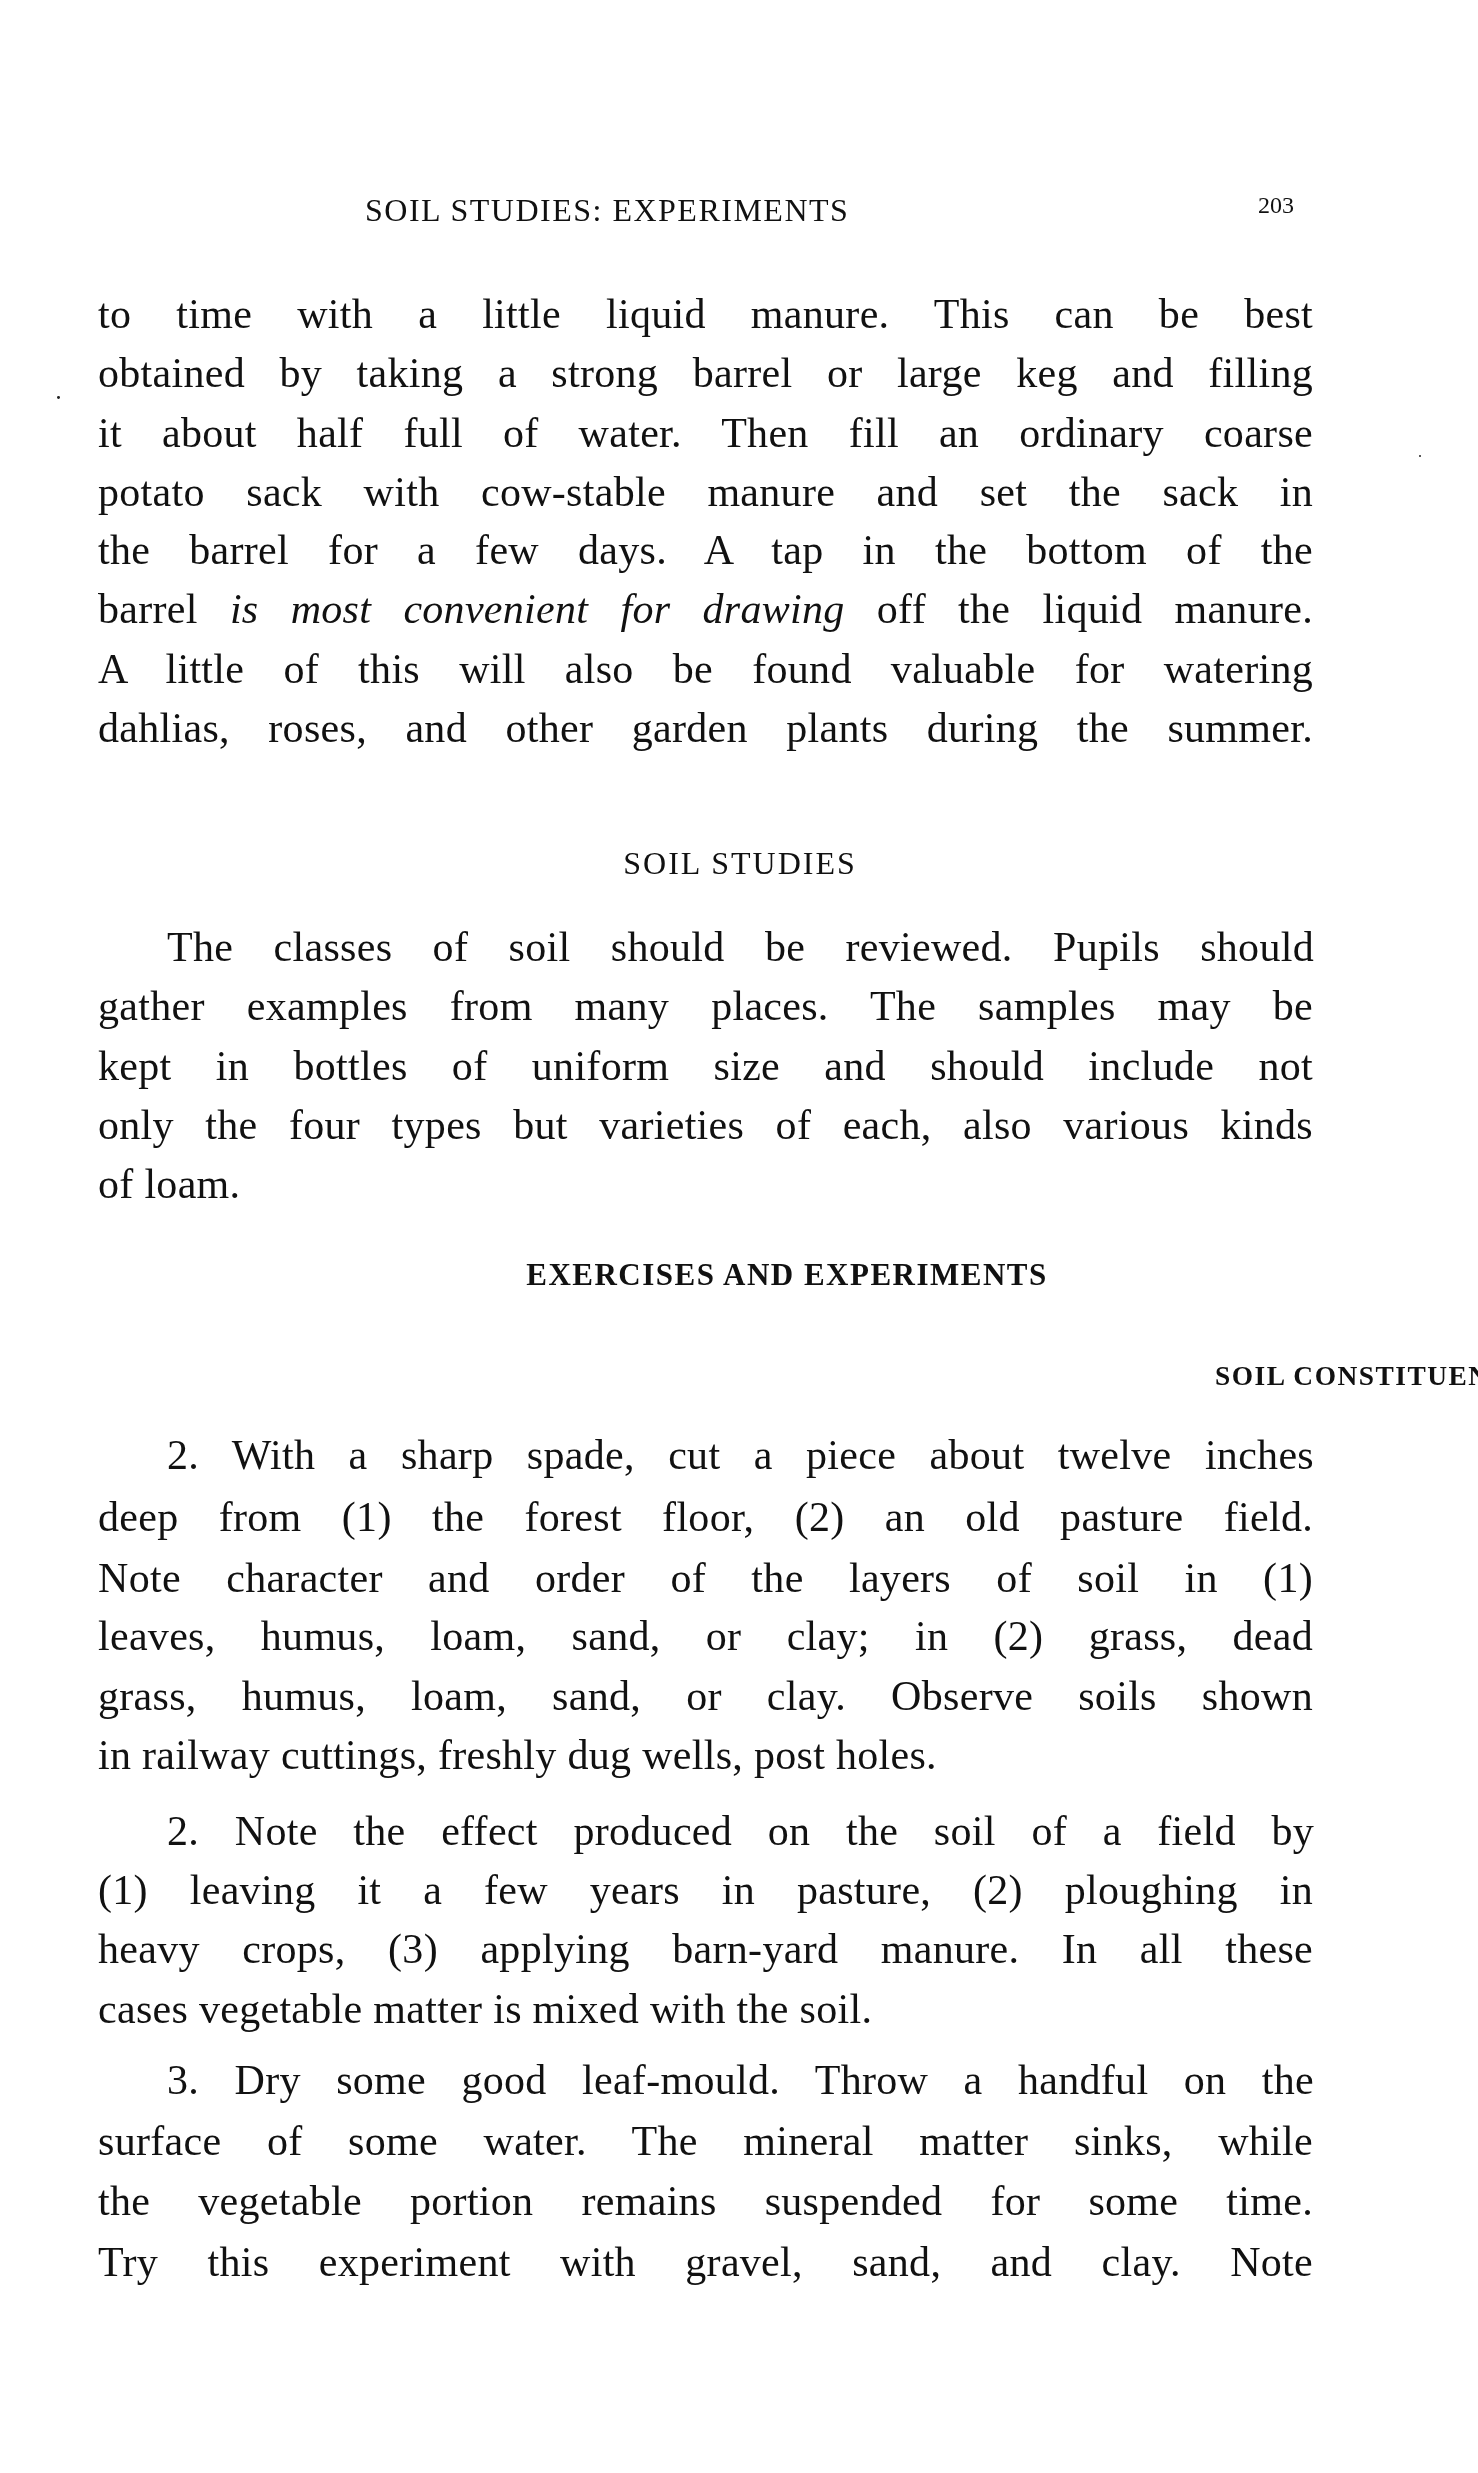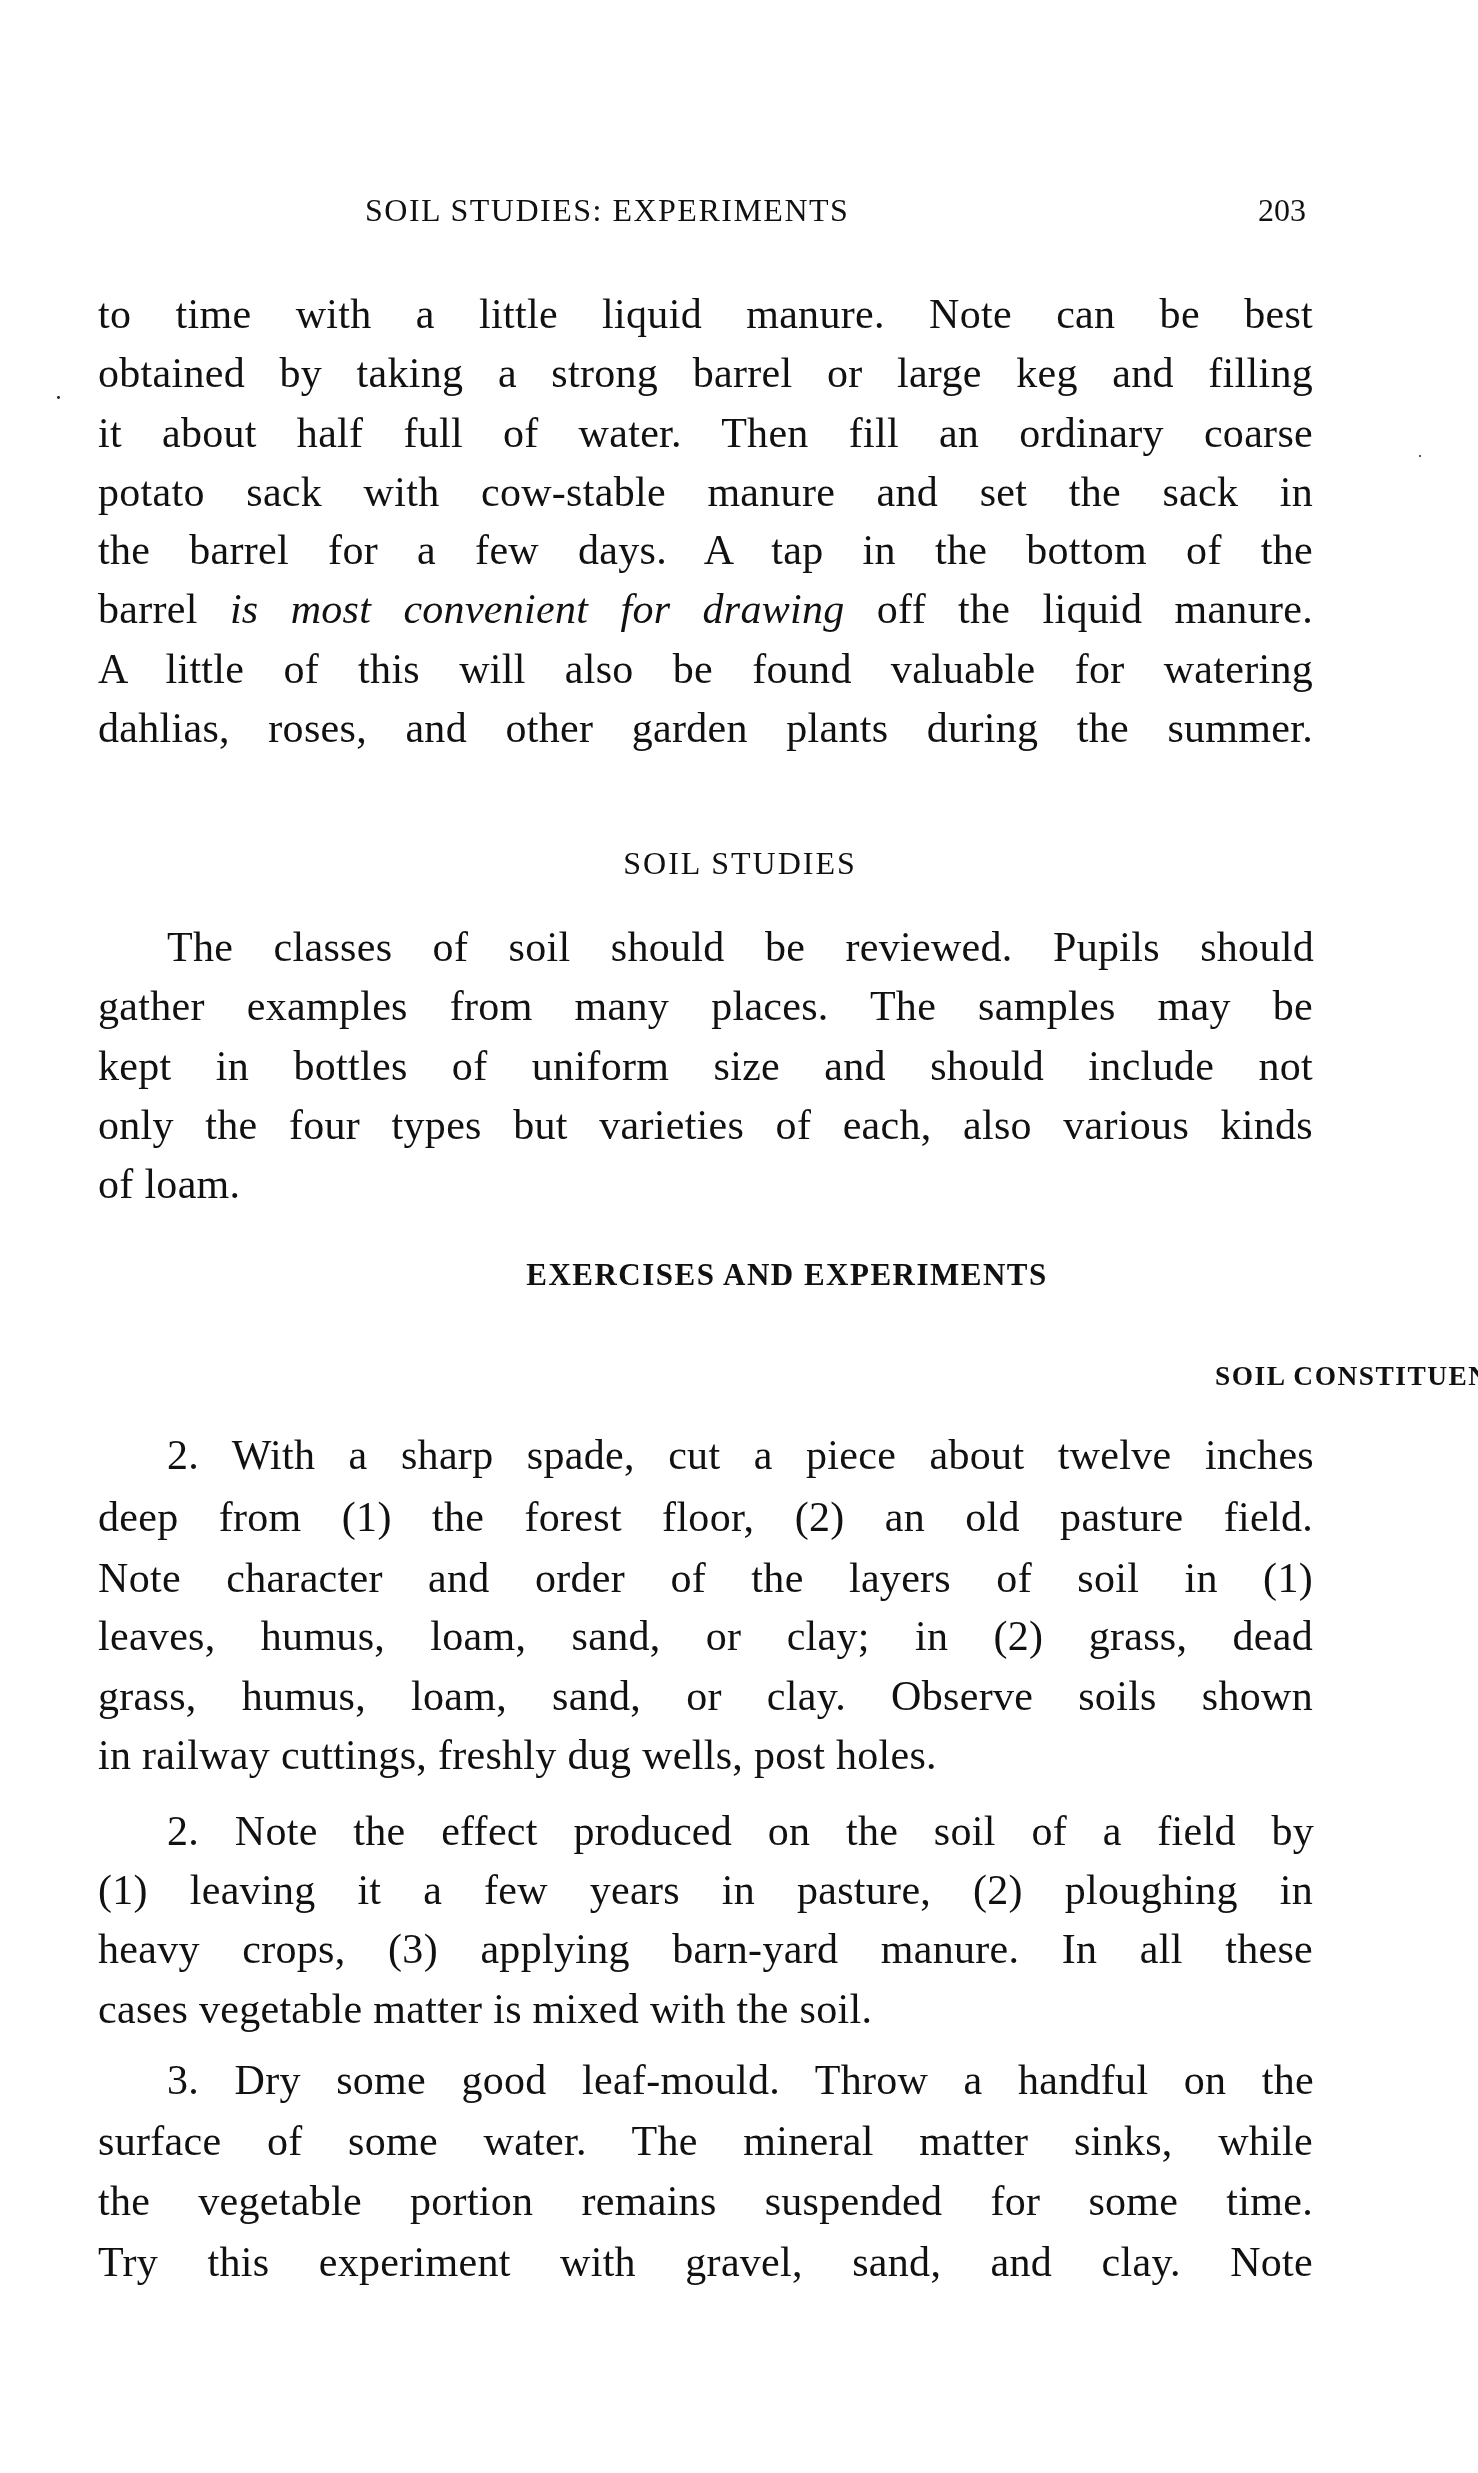--- a/index.html
+++ b/index.html
@@ -1,41 +1,41 @@
 <!DOCTYPE html>
 <html><head>
 <meta charset="utf-8">
 <style>
   html, body { margin: 0; padding: 0; background: #ffffff; }
   body { width: 1478px; height: 2474px; position: relative; overflow: hidden; }
   .page { position: absolute; left: 0; top: 0; width: 1478px; height: 2176px; background: #ffffff; color: #111111;
           font-family: "Liberation Serif", "DejaVu Serif", serif; }
   .running-head { position: absolute; top: 192px; left: 365px; font-size: 32px; letter-spacing: 1.5px; white-space: nowrap; }
-  .page-number { position: absolute; top: 192px; left: 1258px; font-size: 32px; white-space: nowrap; text-align: center; }
+  .page-number { position: absolute; top: 192px; left: 1258px; font-size: 24px; white-space: nowrap; text-align: center; }
   .line { position: absolute; left: 98px; width: 1215px; font-size: 42px; line-height: 49px; height: 49px;
           white-space: nowrap; text-align: justify; text-align-last: justify; letter-spacing: 0.3px; }
   .line.last { text-align-last: left; }
   .line.indent { left: 167px; width: 1147px; }
   .line .it { font-style: italic; }
   .heading { position: absolute; left: 0; width: 1478px; text-align: center; white-space: nowrap; padding-left: 48px; }
   .h-soil { font-size: 32px; letter-spacing: 2px; padding-left: 1px; }
   .h-ex { font-size: 31px; font-weight: bold; letter-spacing: 1.5px; }
   .h-const { font-size: 27.4px; font-weight: bold; letter-spacing: 1.5px; text-align: right; }
   .speck { position: absolute; width: 2.9px; height: 2.9px; background: #222; border-radius: 50%; }
 </style>
 </head>
 <body>
 
 <div class="page">
 
   <div class="running-head">SOIL STUDIES: EXPERIMENTS</div>
   <div class="page-number">203</div>
 
   <div>
-    <div class="line" style="top:290px">to time with a little liquid manure.  Note can be best</div>
+    <div class="line" style="top:290px">to time with a little liquid manure.  This can be best</div>
     <div class="line" style="top:349px">obtained by taking a strong barrel or large keg and filling</div>
     <div class="line" style="top:409px">it about half full of water.  Then fill an ordinary coarse</div>
     <div class="line" style="top:468px">potato sack with cow-stable manure and set the sack in</div>
     <div class="line" style="top:526px">the barrel for a few days.  A tap in the bottom of the</div>
     <div class="line" style="top:585px">barrel <span class="it">is most convenient for drawing</span> off the liquid manure.</div>
     <div class="line" style="top:645px">A little of this will also be found valuable for watering</div>
     <div class="line" style="top:704px">dahlias, roses, and other garden plants during the summer.</div>
   </div>
 
   <div>

